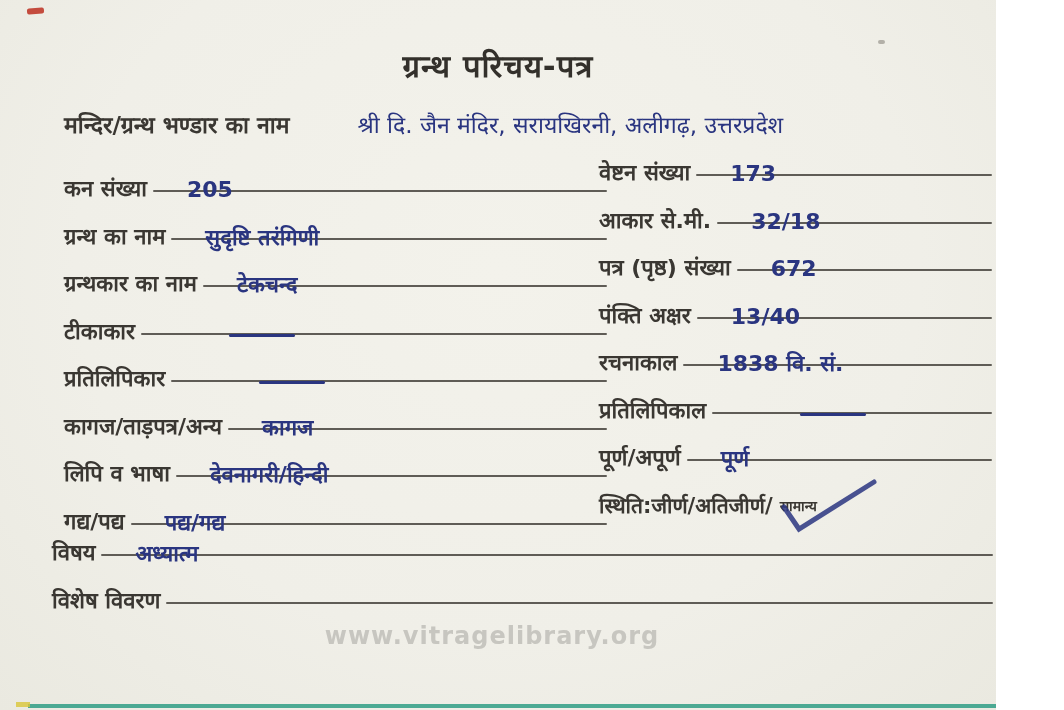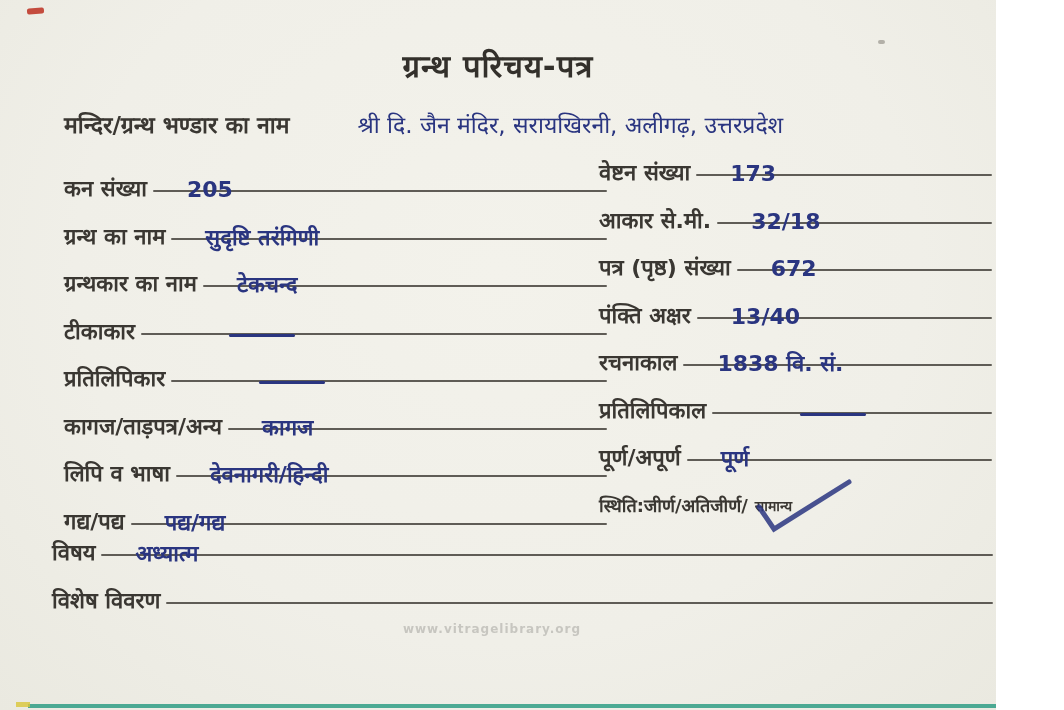--- a/index.html
+++ b/index.html
@@ -24,26 +24,26 @@
   .col-full{top:538px; left:52px; width:944px;}
   .row{position:relative; height:47.5px; display:flex; align-items:flex-start;}
   .f-label{font-size:22px; line-height:30px; font-weight:bold; color:var(--ink); white-space:nowrap;}
   .fill{flex:1; position:relative; height:100%; margin-left:6px;}
   .rule{position:absolute; left:0; right:3px; top:16px; height:2px;
         background:var(--rule); opacity:.85; border-radius:1px;}
   .f-value{position:relative; z-index:1; display:inline-block; margin-left:34px;
            font-size:22px; line-height:31px; font-weight:bold; color:var(--accent); white-space:nowrap;}
   .blue-dash{position:absolute; left:88px; top:17px; width:66px; height:3px;
              background:var(--accent); z-index:2; border-radius:2px;}
-  .condition-row .f-label{font-size:18px;}
+  .condition-row .f-label{font-size:21px;}
   .cw-wrap{position:relative; display:inline-block; margin-left:1px;}
   .cw-wrap .f-value{margin-left:0; font-size:14px; color:var(--ink);}
   .check-overlay{position:absolute; left:-14px; top:-16px; pointer-events:none; z-index:3;}
   .watermark{position:absolute; top:622px; left:0; right:40px; text-align:center;
-             font-size:12px; letter-spacing:1px; color:var(--watermark); font-weight:bold;margin-left:28px;}
+             font-size:24px; letter-spacing:1px; color:var(--watermark); font-weight:bold;margin-left:28px;}
   .artifact{position:absolute;}
   .red-mark{left:27px; top:8px; width:17px; height:6px; background:#bf3a2b;
             border-radius:2px; transform:rotate(-5deg); opacity:.9;}
   .edge-line{left:28px; right:0; bottom:2px; height:4px; background:#2f9e85; opacity:.85;}
   .yellow-speck{left:16px; bottom:3px; width:14px; height:5px; background:#d9c638; opacity:.8;}
   .speck-a{left:878px; top:40px; width:7px; height:4px; background:#b3b0a8; border-radius:2px;}
   .speck-b{left:1045px; top:182px; width:5px; height:9px; background:#a8a59e; border-radius:2px; opacity:.7;}
 </style>
 </head>
 <body>

